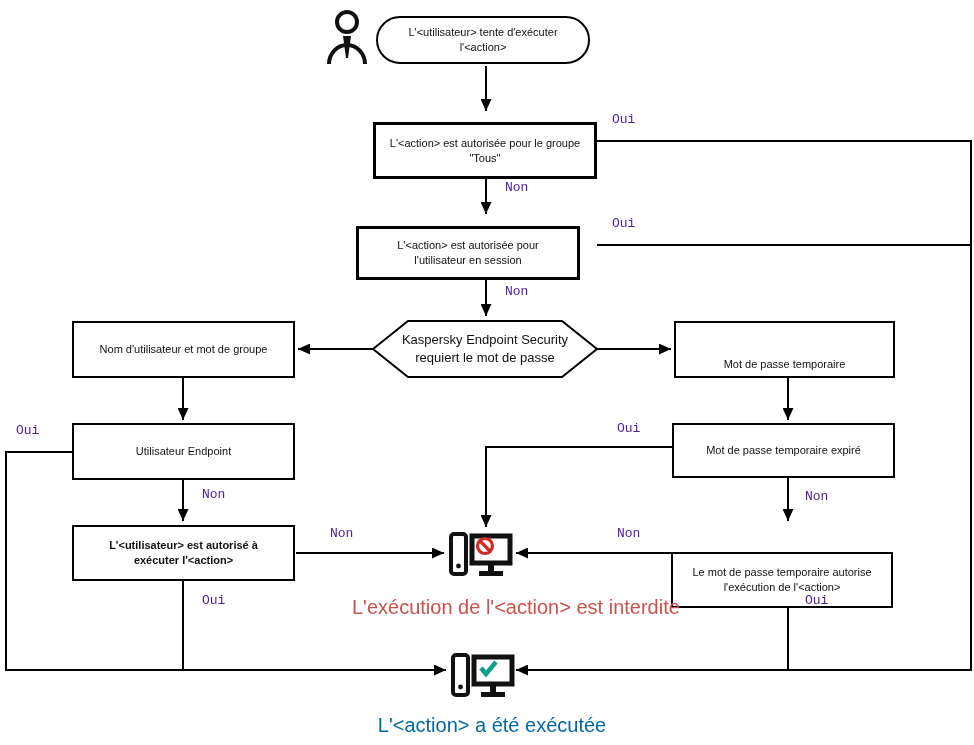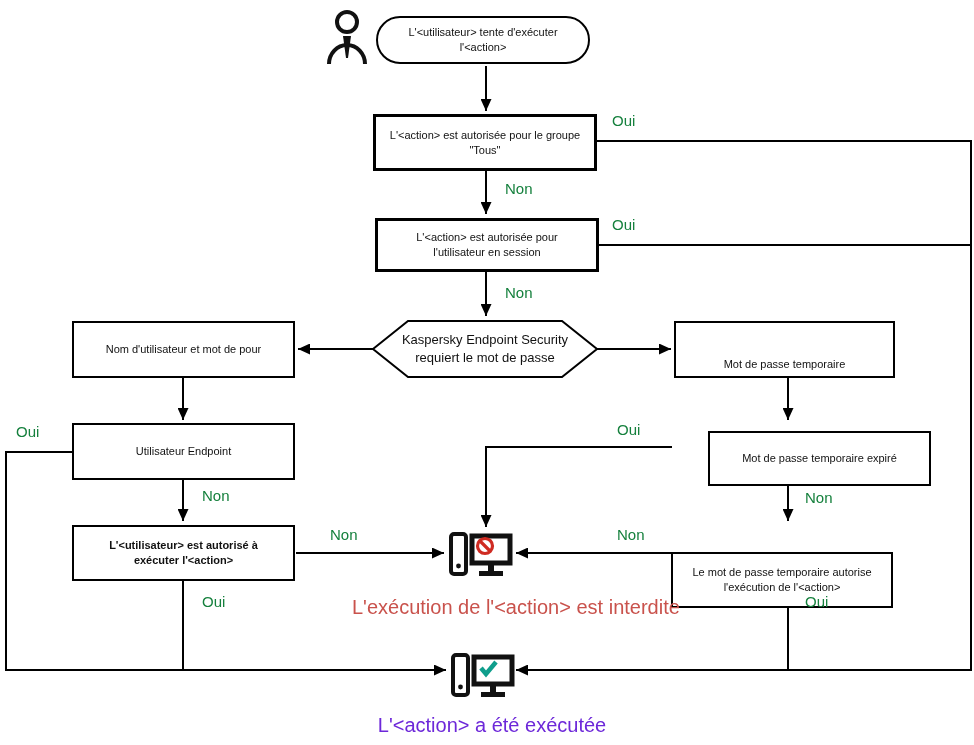--- a/index.html
+++ b/index.html
@@ -15,40 +15,41 @@
   .node{
     position:absolute;
     box-sizing:border-box;
     background:#fff;
     border:2px solid #000;
     display:flex;align-items:center;justify-content:center;
     text-align:center;
     font-size:11px;line-height:1.35;
     padding:4px 12px;
   }
-  .node.bold-border{border-width:3px;}
+  .node.bold-border{border-width:3px;margin-top:8px;}
   .pill{border-radius:26px;border-width:2px;}
   .hexlabel{
     position:absolute;
     display:flex;align-items:center;justify-content:center;
     text-align:center;font-size:13px;line-height:1.35;
   }
   .edge-label{
     position:absolute;
-    font-size:15px;color:#15803d;
+    font-size:13px;color:#4c1d95;
     white-space:nowrap;
+    font-family:Liberation Mono, monospace;
   }
   .outcome{
     position:absolute;
     font-size:20px;
     text-align:center;
     white-space:nowrap;
   }
   .outcome.denied{color:#c9524c;}
-  .outcome.executed{color:#6d28d9;}
+  .outcome.executed{color:#0369a1;}
   .iconwrap{position:absolute;}
 </style>
 </head>
 <body>
 
 <div class="canvas">
 
   <svg class="wires" width="974" height="745" viewBox="0 0 974 745">
     <defs>
       <marker id="arr" markerUnits="userSpaceOnUse" markerWidth="13" markerHeight="11" refX="12" refY="5.5" orient="auto">
@@ -86,43 +87,43 @@
   </div>
 
   <div class="node pill" style="left:376px;top:16px;width:214px;height:48px;">
     <span>L'&lt;utilisateur&gt; tente d'exécuter l'&lt;action&gt;</span>
   </div>
 
   <div class="node bold-border" style="left:373px;top:114px;width:224px;height:57px;">
     <span>L'&lt;action&gt; est autorisée pour le groupe "Tous"</span>
   </div>
 
-  <div class="node bold-border" style="left:375px;top:218px;width:224px;height:54px;">
+  <div class="node bold-border" style="left:356px;top:218px;width:224px;height:54px;">
     <span>L'&lt;action&gt; est autorisée pour l'utilisateur en session</span>
   </div>
 
   <div class="hexlabel" style="left:385px;top:327px;width:200px;height:44px;">Kaspersky Endpoint Security requiert le mot de passe</div>
 
   <div class="node" style="left:72px;top:321px;width:223px;height:57px;">
-    <span>Nom d'utilisateur et mot de pour</span>
+    <span>Nom d'utilisateur et mot de groupe</span>
   </div>
 
   <div class="node" style="left:72px;top:423px;width:223px;height:57px;">
     <span>Utilisateur Endpoint</span>
   </div>
 
   <div class="node" style="left:72px;top:525px;width:223px;height:56px;font-weight:bold;">
     <span>L'&lt;utilisateur&gt; est autorisé à exécuter l'&lt;action&gt;</span>
   </div>
 
   <div class="node" style="left:674px;top:321px;width:221px;height:57px;align-items:flex-end;">
     <span>Mot de passe temporaire</span>
   </div>
 
-  <div class="node" style="left:708px;top:423px;width:223px;height:55px;margin-top:8px;">
+  <div class="node" style="left:672px;top:423px;width:223px;height:55px;">
     <span>Mot de passe temporaire expiré</span>
   </div>
 
   <div class="node" style="left:671px;top:525px;width:222px;height:56px;margin-top:27px;">
     <span>Le mot de passe temporaire autorise l'exécution de l'&lt;action&gt;</span>
   </div>
 
   <div class="edge-label" style="left:612px;top:112px;">Oui</div>
   <div class="edge-label" style="left:505px;top:180px;">Non</div>
   <div class="edge-label" style="left:612px;top:216px;">Oui</div>

